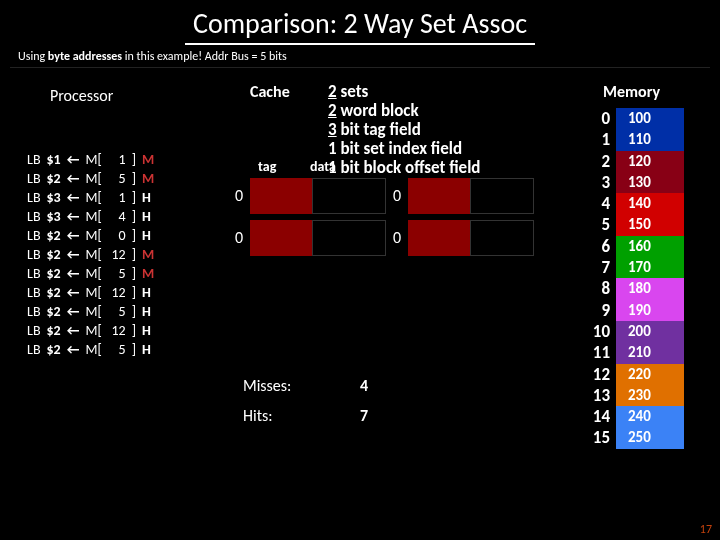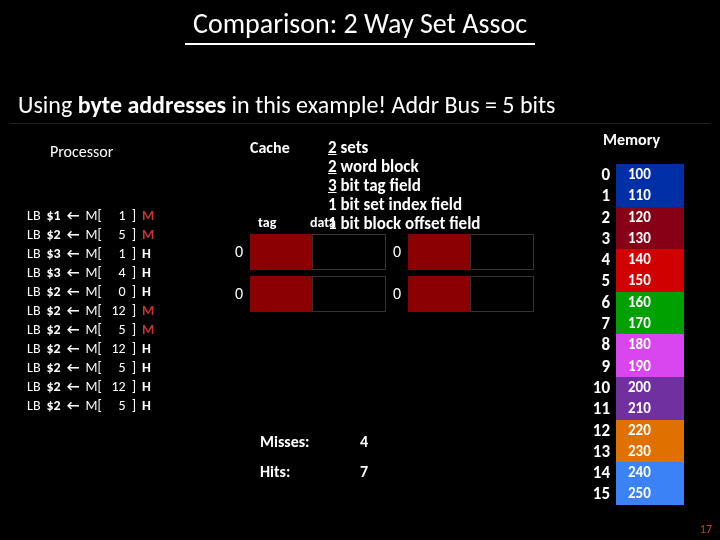--- a/index.html
+++ b/index.html
@@ -17,23 +17,22 @@
     text-align: center;
   }
   .title {
     display: inline-block;
     font-size: 28px;
     font-weight: 400;
     border-bottom: 2px solid #fff;
     padding: 0 8px 2px 8px;
   }
   .subtitle {
-    font-size: 24px;
+    font-size: 12px;
     padding: 2px 20px 4px 18px;
-    margin-top: 41px;
   }
   .bold { font-weight: 700; }
 
   .content {
     position: relative;
     width: 700px;
     height: 460px;
     margin: 0 0 0 10px;
     border-top: 1px solid #222;
   }
@@ -131,37 +130,37 @@
   .set .datacell2b {
     position: absolute;
     left: 242px; top: 0;
     width: 64px; height: 36px;
     background: #000;
     border: 1px solid #333;
   }
 
   .stats-l {
     position: absolute;
-    left: 250px;
-    font-size: 16px;
-    font-weight: 700;
+    left: 233px;
+    font-size: 16px;
+    font-weight: 400;
   }
   .stats-v {
     position: absolute;
     left: 350px;
     font-size: 16px;
     font-weight: 700;
   }
   .row-miss { top: 308px; }
   .row-hit  { top: 338px; }
 
   
   .mem-label {
     position: absolute;
-    right: 50px; top: 6px;
+    right: 50px; top: 14px;
     font-size: 16px;
     font-weight: 700;
   }
   .mem-idx {
     position: absolute;
     right: 100px; top: 40px;
     font-size: 17px;
     font-weight: 700;
     text-align: right;
     line-height: 21.3px;

